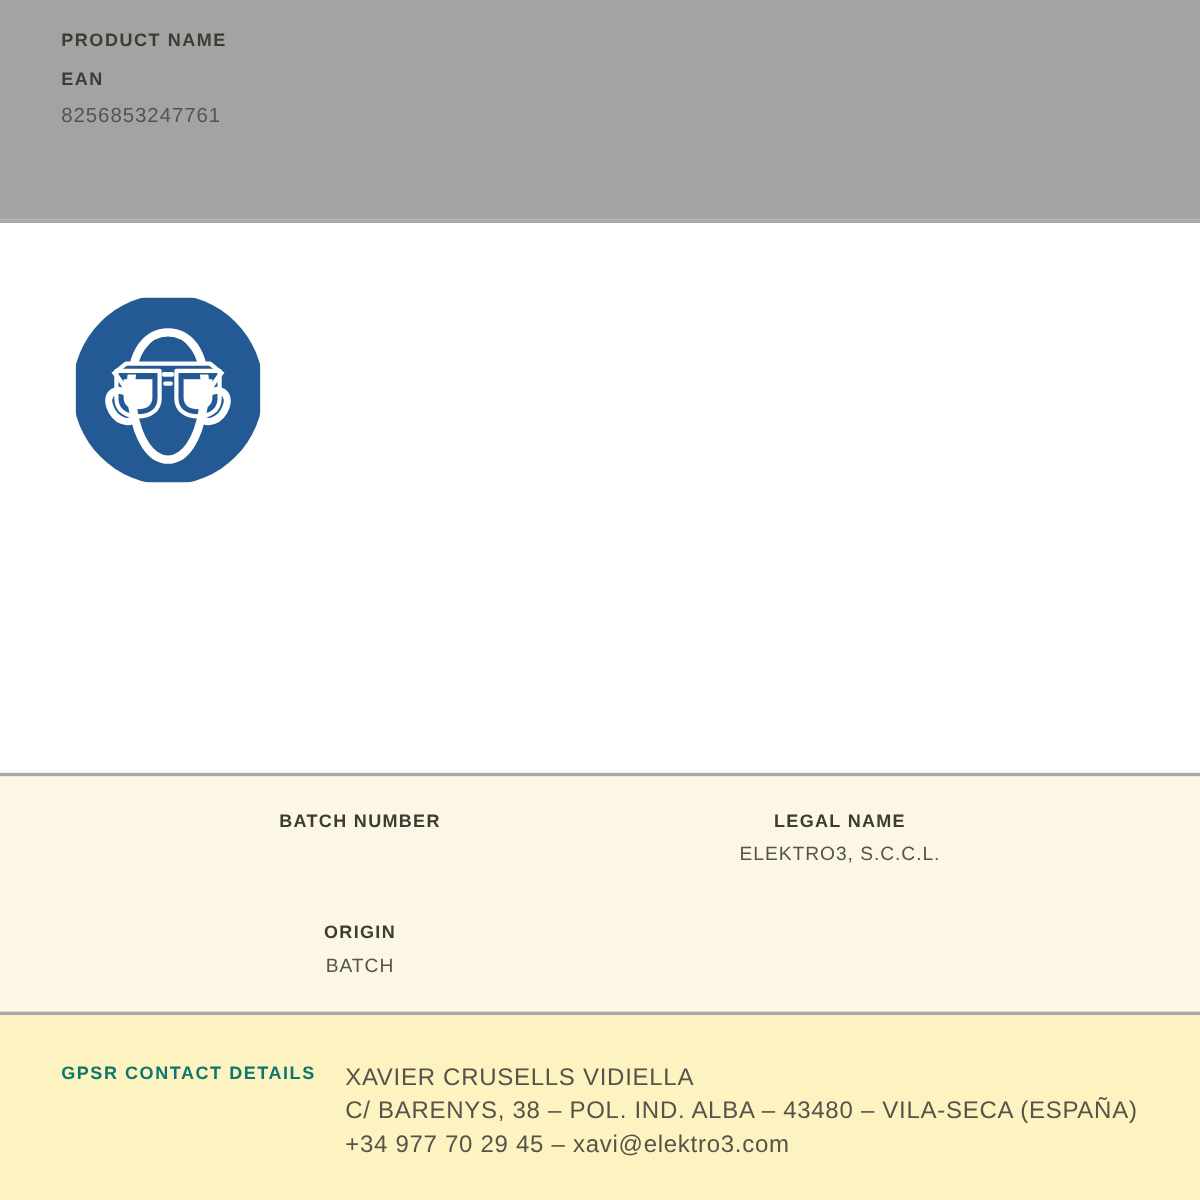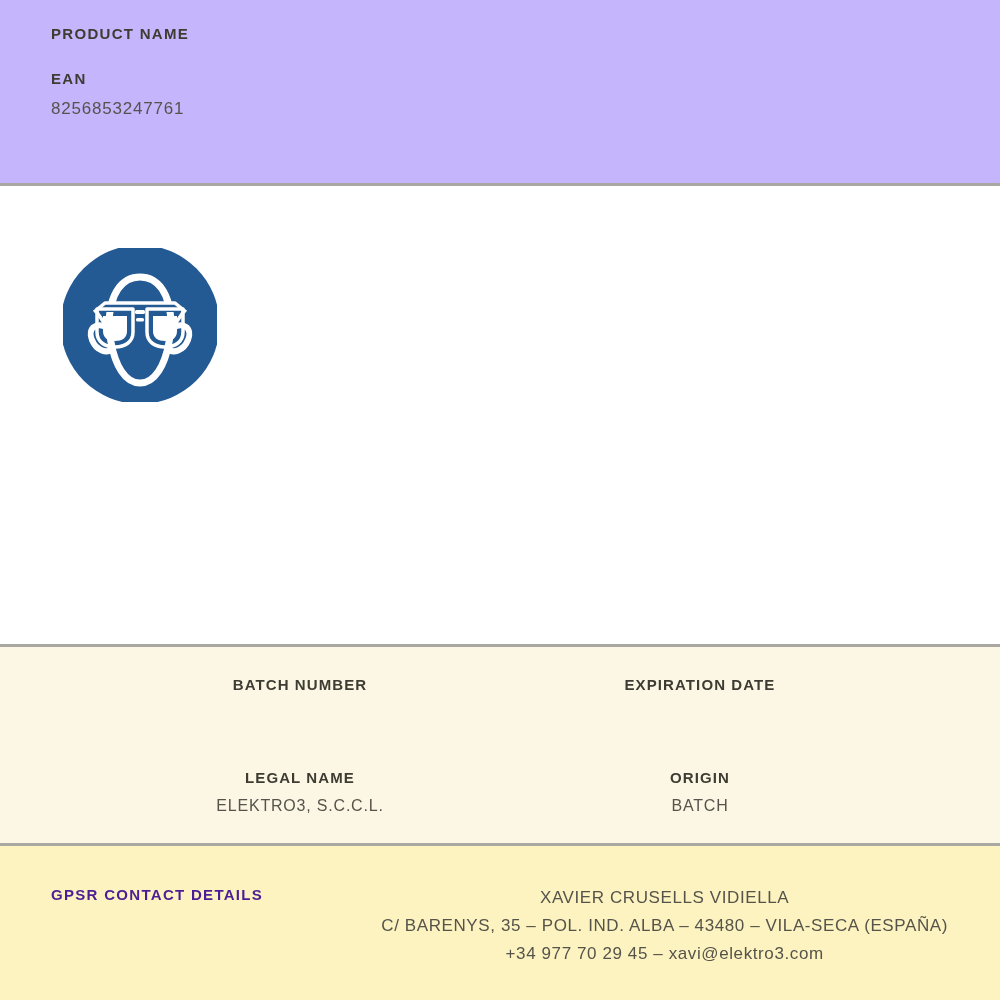--- a/index.html
+++ b/index.html
@@ -9,35 +9,35 @@
     font-family: "Liberation Sans", sans-serif;
     overflow: hidden;
   }
   .page { width: 1000px; height: 1000px; display: flex; flex-direction: column; }
 
   .divider { height: 3px; background: #a9a8a2; flex: 0 0 auto; }
 
   
   .product-header {
     height: 183px; flex: 0 0 auto;
-    background: #c4b5fd;
+    background: #a3a3a3;
     padding: 25px 51px 0 51px;
   }
   .field-label {
     font-size: 15px; font-weight: bold;
     letter-spacing: 1.3px;
     color: #3e3c32;
   }
   .field-value {
     font-size: 17px; font-weight: normal;
     letter-spacing: 0.8px;
     color: #56534b;
     margin-top: 12px;
   }
-  .product-header .field + .field { margin-top: 28px; }
+  .product-header .field + .field { margin-top: 16px; }
 
   
   .image-section {
     height: 458px; flex: 0 0 auto;
     background: #ffffff;
   }
   .safety-icon-wrap {
     width: 154px; height: 154px;
     margin: 62px 0 0 63px;
     overflow: hidden;
@@ -65,26 +65,26 @@
     flex: 1 1 auto;
     background: #fcf3c0;
     padding: 38px 52px 0 51px;
     display: flex;
     justify-content: space-between;
     align-items: flex-start;
   }
   .gpsr-label {
     font-size: 15px; font-weight: bold;
     letter-spacing: 1.3px;
-    color: #4c1d95;
+    color: #0f766e;
     padding-top: 2px;
   }
   .gpsr-contact {
-    text-align: center;
-    font-size: 17px;
+    text-align: left;
+    font-size: 20px;
     letter-spacing: 0.6px;
     color: #56534b;
     line-height: 28px;
   }
 </style>
 </head>
 <body>
 
 <div class="page">
 
@@ -135,38 +135,34 @@
 
   <div class="divider"></div>
 
   <div class="details-section">
     <div class="details-grid">
       <div class="field">
         <div class="field-label">BATCH NUMBER</div>
         <div class="field-value"></div>
       </div>
       <div class="field">
-        <div class="field-label">EXPIRATION DATE</div>
-        <div class="field-value"></div>
-      </div>
-      <div class="field">
         <div class="field-label">LEGAL NAME</div>
         <div class="field-value">ELEKTRO3, S.C.C.L.</div>
       </div>
       <div class="field">
         <div class="field-label">ORIGIN</div>
         <div class="field-value">BATCH</div>
       </div>
     </div>
   </div>
 
   <div class="divider"></div>
 
   <div class="gpsr-section">
     <div class="gpsr-label">GPSR CONTACT DETAILS</div>
     <div class="gpsr-contact">
       <div>XAVIER CRUSELLS VIDIELLA</div>
-      <div>C/ BARENYS, 35 – POL. IND. ALBA – 43480 – VILA-SECA (ESPAÑA)</div>
+      <div>C/ BARENYS, 38 – POL. IND. ALBA – 43480 – VILA-SECA (ESPAÑA)</div>
       <div>+34 977 70 29 45 – xavi@elektro3.com</div>
     </div>
   </div>
 
 </div>
 
 </body></html>

